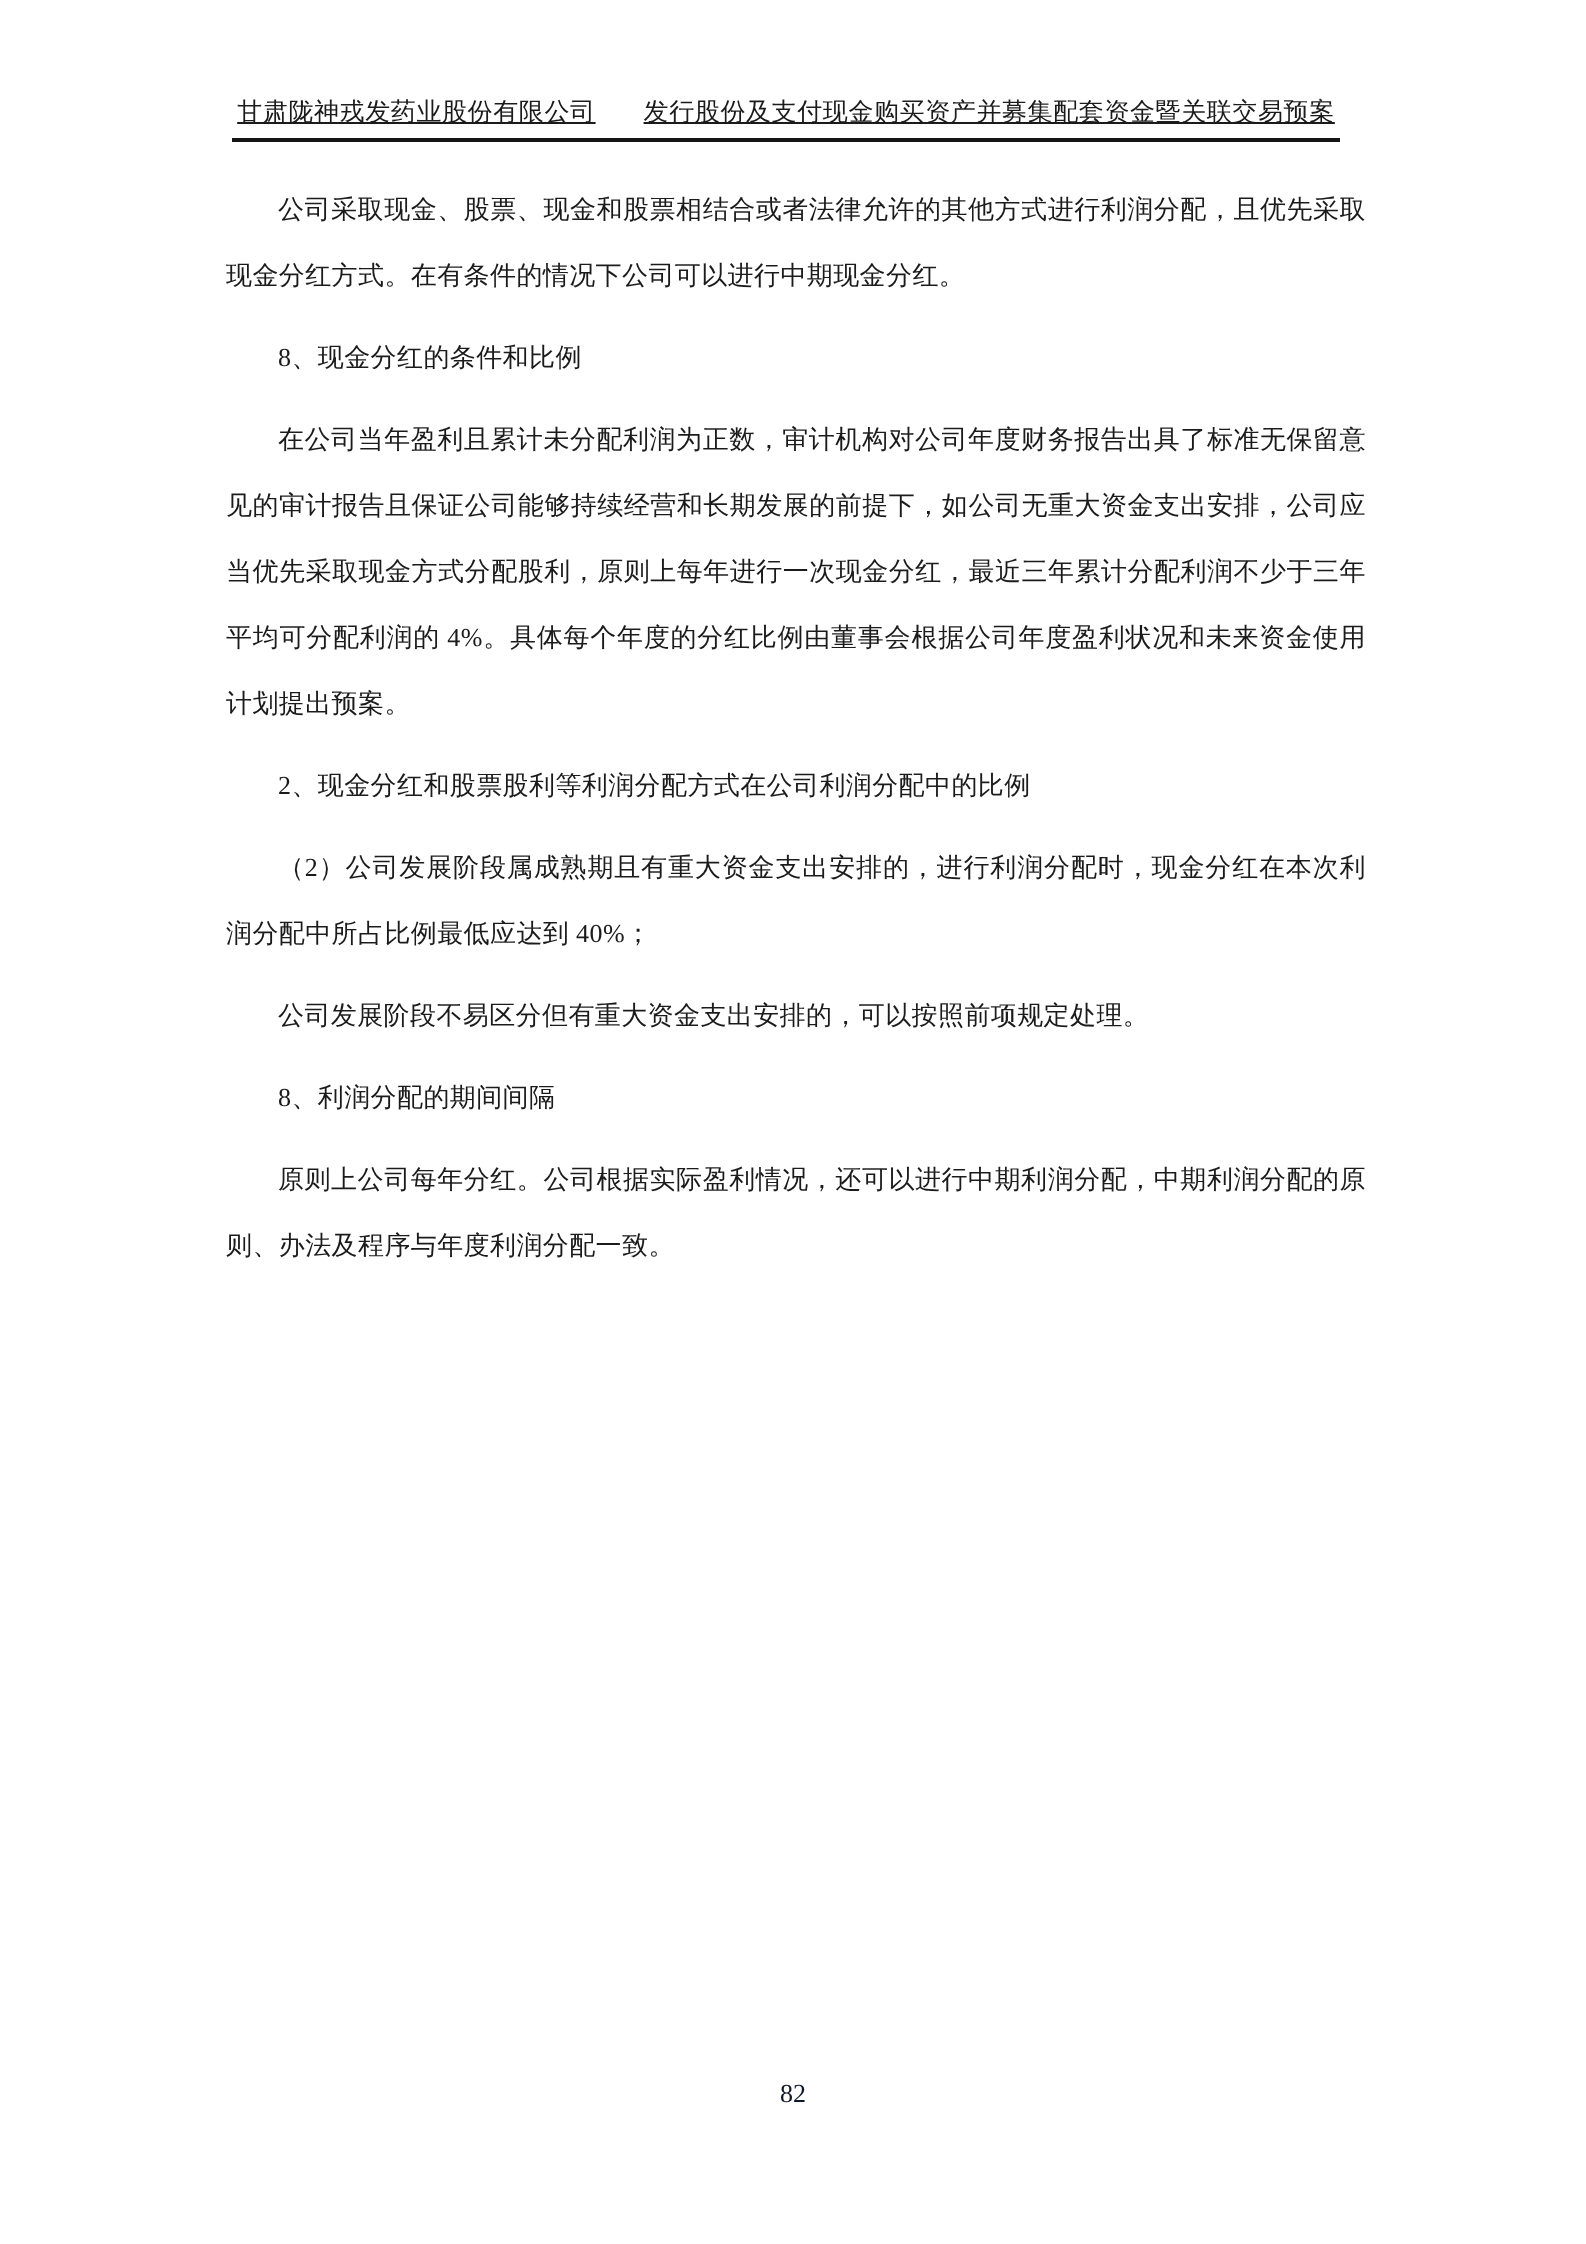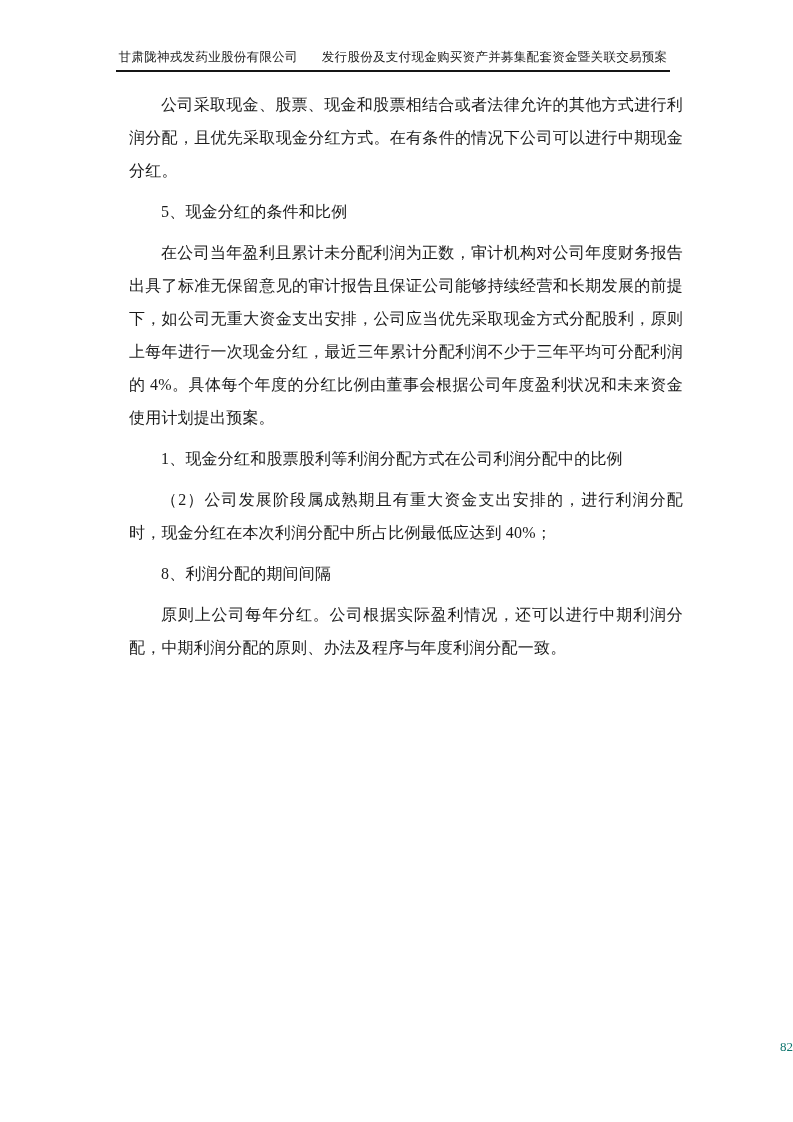--- a/index.html
+++ b/index.html
@@ -25,67 +25,69 @@
     width: 586px;
     text-align: center;
     white-space: nowrap;
   }
   .header-inner {
     display: inline-block;
     border-bottom: 2px solid #151515;
     padding: 0 3px 4px 3px;
     font-size: 12.5px;
     letter-spacing: 0.3px;
+    text-decoration: underline;
   }
   .header-gap {
     display: inline-block;
     width: 24px;
   }
   .content {
     position: absolute;
     top: 88px;
     left: 113px;
     width: 570px;
   }
   .para, .heading {
-    font-size: 16px;
+    font-size: 13px;
     line-height: 33px;
-    margin: 0 0 8px 16px;
+    margin: 0 0 8px 0;
     text-align: justify;
     text-indent: 2em;
     letter-spacing: 0.2px;
     word-break: break-all;
   }
   .footer {
     position: absolute;
     top: 1039px;
     left: 0;
     width: 100%;
-    text-align: right;
+    text-align: center;
     font-size: 13px;
-    color: #0f766e;
+    color: #0f172a;
   }
 </style>
 </head>
 <body>
 
 <div class="page">
 
   <div class="header">
     <span class="header-inner">
       <span>甘肃陇神戎发药业股份有限公司</span><span class="header-gap"></span><span>发行股份及支付现金购买资产并募集配套资金暨关联交易预案</span>
     </span>
   </div>
 
   <div class="content">
     <p class="para">公司采取现金、股票、现金和股票相结合或者法律允许的其他方式进行利润分配，且优先采取现金分红方式。在有条件的情况下公司可以进行中期现金分红。</p>
-    <p class="heading">5、现金分红的条件和比例</p>
+    <p class="heading">8、现金分红的条件和比例</p>
     <p class="para">在公司当年盈利且累计未分配利润为正数，审计机构对公司年度财务报告出具了标准无保留意见的审计报告且保证公司能够持续经营和长期发展的前提下，如公司无重大资金支出安排，公司应当优先采取现金方式分配股利，原则上每年进行一次现金分红，最近三年累计分配利润不少于三年平均可分配利润的 4%。具体每个年度的分红比例由董事会根据公司年度盈利状况和未来资金使用计划提出预案。</p>
-    <p class="heading">1、现金分红和股票股利等利润分配方式在公司利润分配中的比例</p>
+    <p class="heading">2、现金分红和股票股利等利润分配方式在公司利润分配中的比例</p>
     <p class="para">（2）公司发展阶段属成熟期且有重大资金支出安排的，进行利润分配时，现金分红在本次利润分配中所占比例最低应达到 40%；</p>
+    <p class="para">公司发展阶段不易区分但有重大资金支出安排的，可以按照前项规定处理。</p>
     <p class="heading">8、利润分配的期间间隔</p>
     <p class="para">原则上公司每年分红。公司根据实际盈利情况，还可以进行中期利润分配，中期利润分配的原则、办法及程序与年度利润分配一致。</p>
   </div>
 
   <div class="footer">
     <span>82</span>
   </div>
 
 </div>
 

